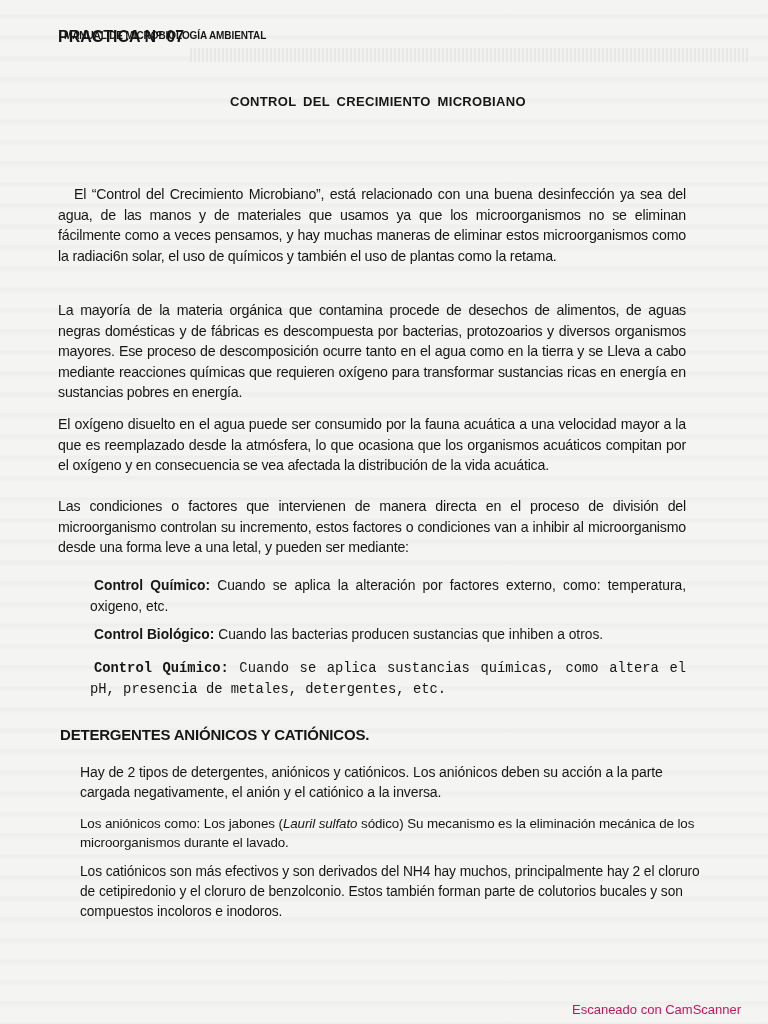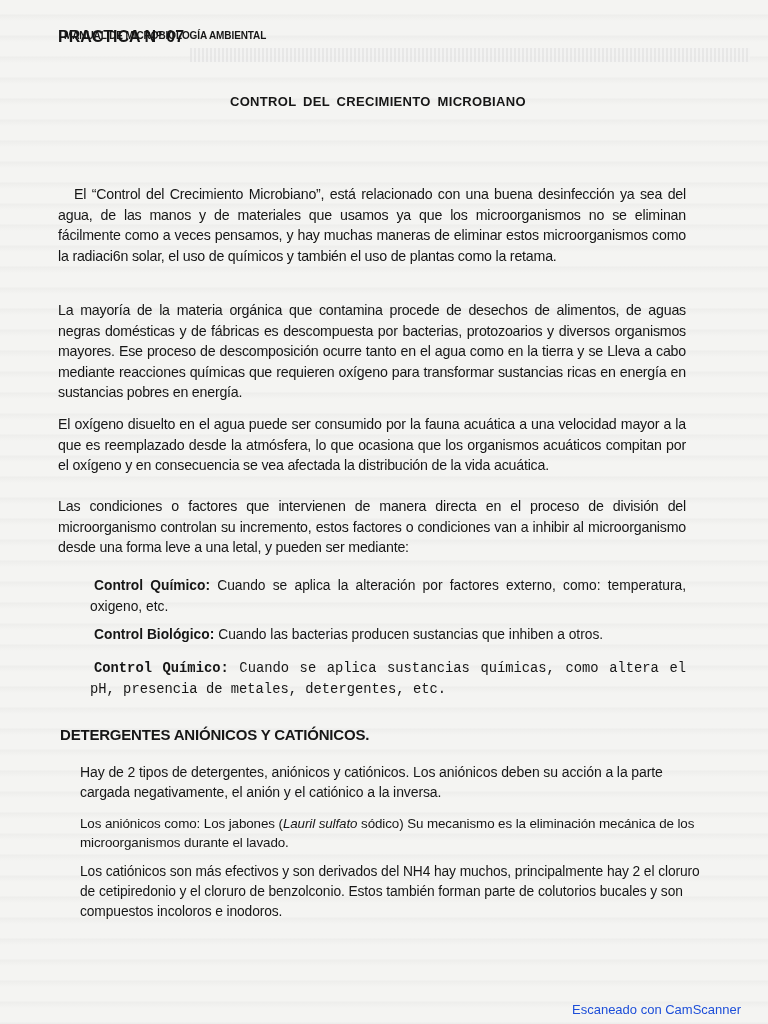--- a/index.html
+++ b/index.html
@@ -52,21 +52,21 @@
     .det-heading {
       position: absolute; left: 60px; top: 726px;
       font-size: 15px; font-weight: bold; letter-spacing: -0.2px;
     }
     .small-para {
       position: absolute; left: 60px; width: 622px;
       font-size: 13.4px; line-height: 19px; letter-spacing: -0.1px; margin-left: 20px;
     }
     .footer {
       position: absolute; left: 572px; top: 1002px;
-      font-size: 13px; color: #1d4ed8;
+      font-size: 13px; color: #be185d;
     }
   </style>
 </head>
 <body>
 
 <div class="page">
   <div class="ghost"></div>
 
   <div class="manual-header">MANUAL DE MICROBIOLOGÍA AMBIENTAL</div>
   <div class="practica-band"></div>

